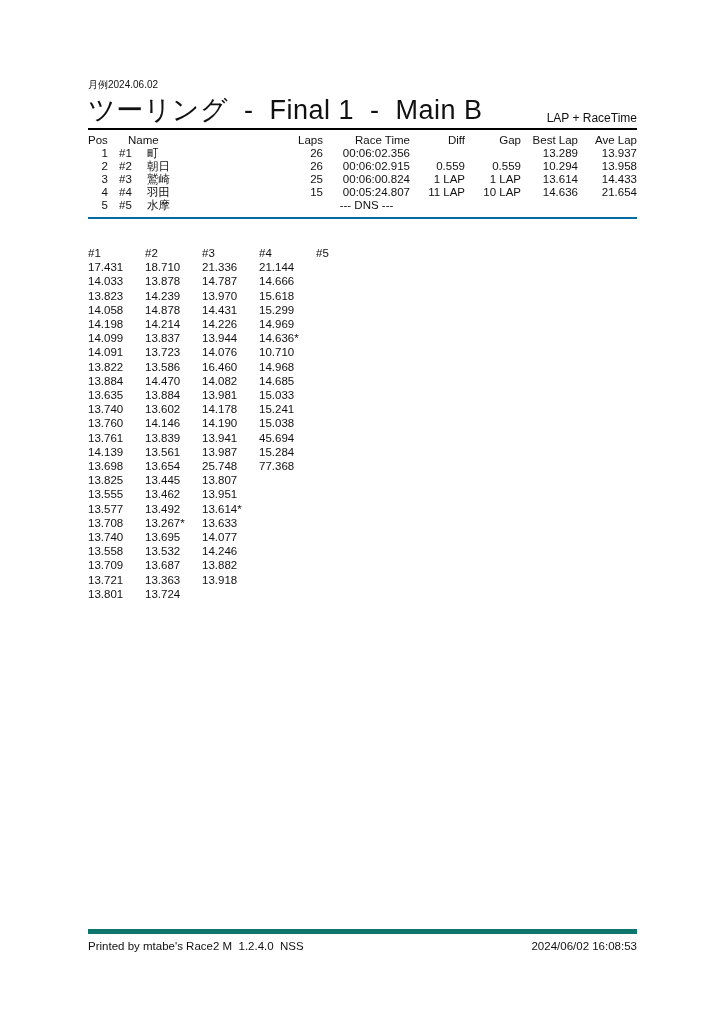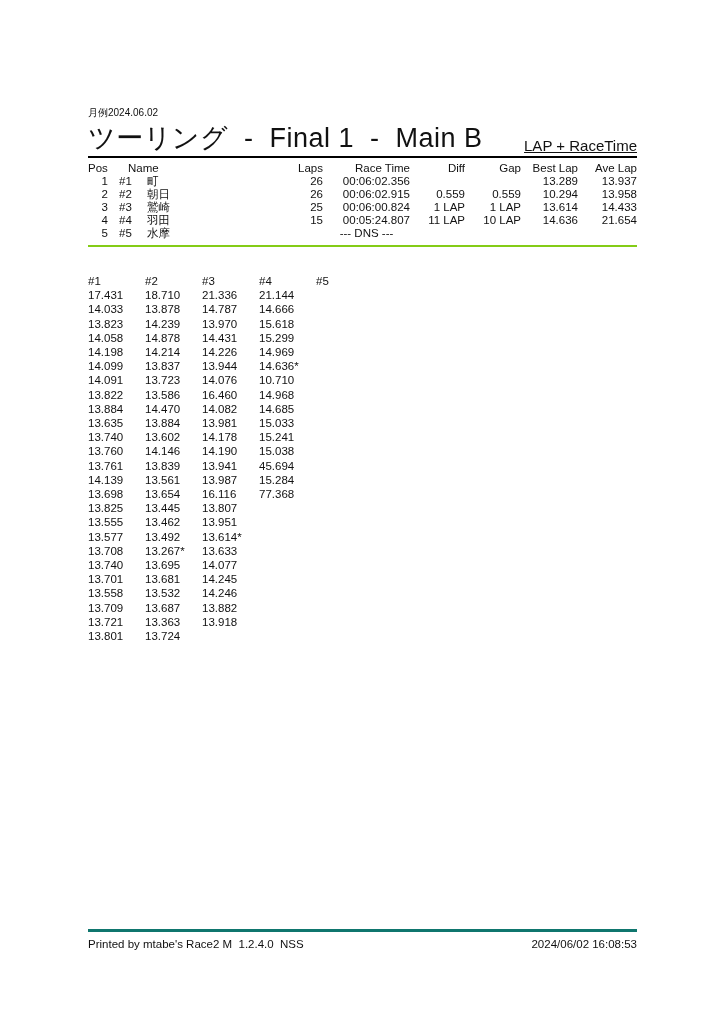--- a/index.html
+++ b/index.html
@@ -5,46 +5,46 @@
   * { margin:0; padding:0; box-sizing:border-box; }
   html,body { background:#e8e8e8; }
   .page {
     position:relative; width:724px; height:1024px; background:#ffffff;
     font-family:"Liberation Sans","DejaVu Sans",sans-serif; color:#111;
     margin:0 auto; overflow:hidden;
   }
   .content { position:absolute; left:88px; top:0; width:549px; }
 
   
-  .hdr { margin-top:106px; border-bottom:2px solid #000; padding-bottom:3px; }
+  .hdr { margin-top:78px; border-bottom:2px solid #000; padding-bottom:3px; }
   .event-date { font-size:10px; line-height:13px; }
   .title-row { display:flex; justify-content:space-between; align-items:flex-end; height:34px; }
   .race-title { font-size:27px; line-height:30px; white-space:pre; letter-spacing:0.5px; }
-  .format-label { font-size:15px; line-height:14px;text-decoration:underline; }
+  .format-label { font-size:12px; line-height:14px; }
 
   
-  .results-wrap { border-bottom:2px solid #84cc16; padding-bottom:5px; margin-top:4px; }
+  .results-wrap { border-bottom:2px solid #0369a1; padding-bottom:5px; margin-top:4px; }
   table { border-collapse:collapse; table-layout:fixed; }
   table.results { width:549px; font-size:11.5px; }
   table.results th, table.results td { padding:0; line-height:13px; height:13px; font-weight:normal; white-space:nowrap; overflow:hidden; }
   table.results .left { text-align:left; }
   table.results .num { text-align:right; }
   table.results .car { text-align:left; padding-left:11px; }
   table.results .name { text-align:left; padding-left:1px; }
   table.results .name-h { padding-left:20px; text-align:left; }
   table.results td.dns { text-align:center; }
 
   
   table.laps { width:549px; font-size:11.5px; margin-top:27px; }
   table.laps th, table.laps td { padding:0; line-height:14.2px; height:14.2px; text-align:left; font-weight:normal; white-space:nowrap; }
 
   
   .footer {
     position:absolute; left:88px; top:929px; width:549px;
-    border-top:3px solid #0f766e; padding-top:6px;
+    border-top:5px solid #0f766e; padding-top:6px;
     display:flex; justify-content:space-between; font-size:11.5px; white-space:pre;
   }
 </style>
 </head>
 <body>
 
 <div class="page">
   <div class="content">
 
     <div class="hdr">
@@ -268,21 +268,21 @@
             <td class="">14.139</td>
             <td class="">13.561</td>
             <td class="">13.987</td>
             <td class="">15.284</td>
             <td class=""></td>
             <td class=""></td>
           </tr>
           <tr>
             <td class="">13.698</td>
             <td class="">13.654</td>
-            <td class="">16.116</td>
+            <td class="">25.748</td>
             <td class="">77.368</td>
             <td class=""></td>
             <td class=""></td>
           </tr>
           <tr>
             <td class="">13.825</td>
             <td class="">13.445</td>
             <td class="">13.807</td>
             <td class=""></td>
             <td class=""></td>
@@ -309,28 +309,20 @@
             <td class="">13.267*</td>
             <td class="">13.633</td>
             <td class=""></td>
             <td class=""></td>
             <td class=""></td>
           </tr>
           <tr>
             <td class="">13.740</td>
             <td class="">13.695</td>
             <td class="">14.077</td>
-            <td class=""></td>
-            <td class=""></td>
-            <td class=""></td>
-          </tr>
-          <tr>
-            <td class="">13.701</td>
-            <td class="">13.681</td>
-            <td class="">14.245</td>
             <td class=""></td>
             <td class=""></td>
             <td class=""></td>
           </tr>
           <tr>
             <td class="">13.558</td>
             <td class="">13.532</td>
             <td class="">14.246</td>
             <td class=""></td>
             <td class=""></td>

